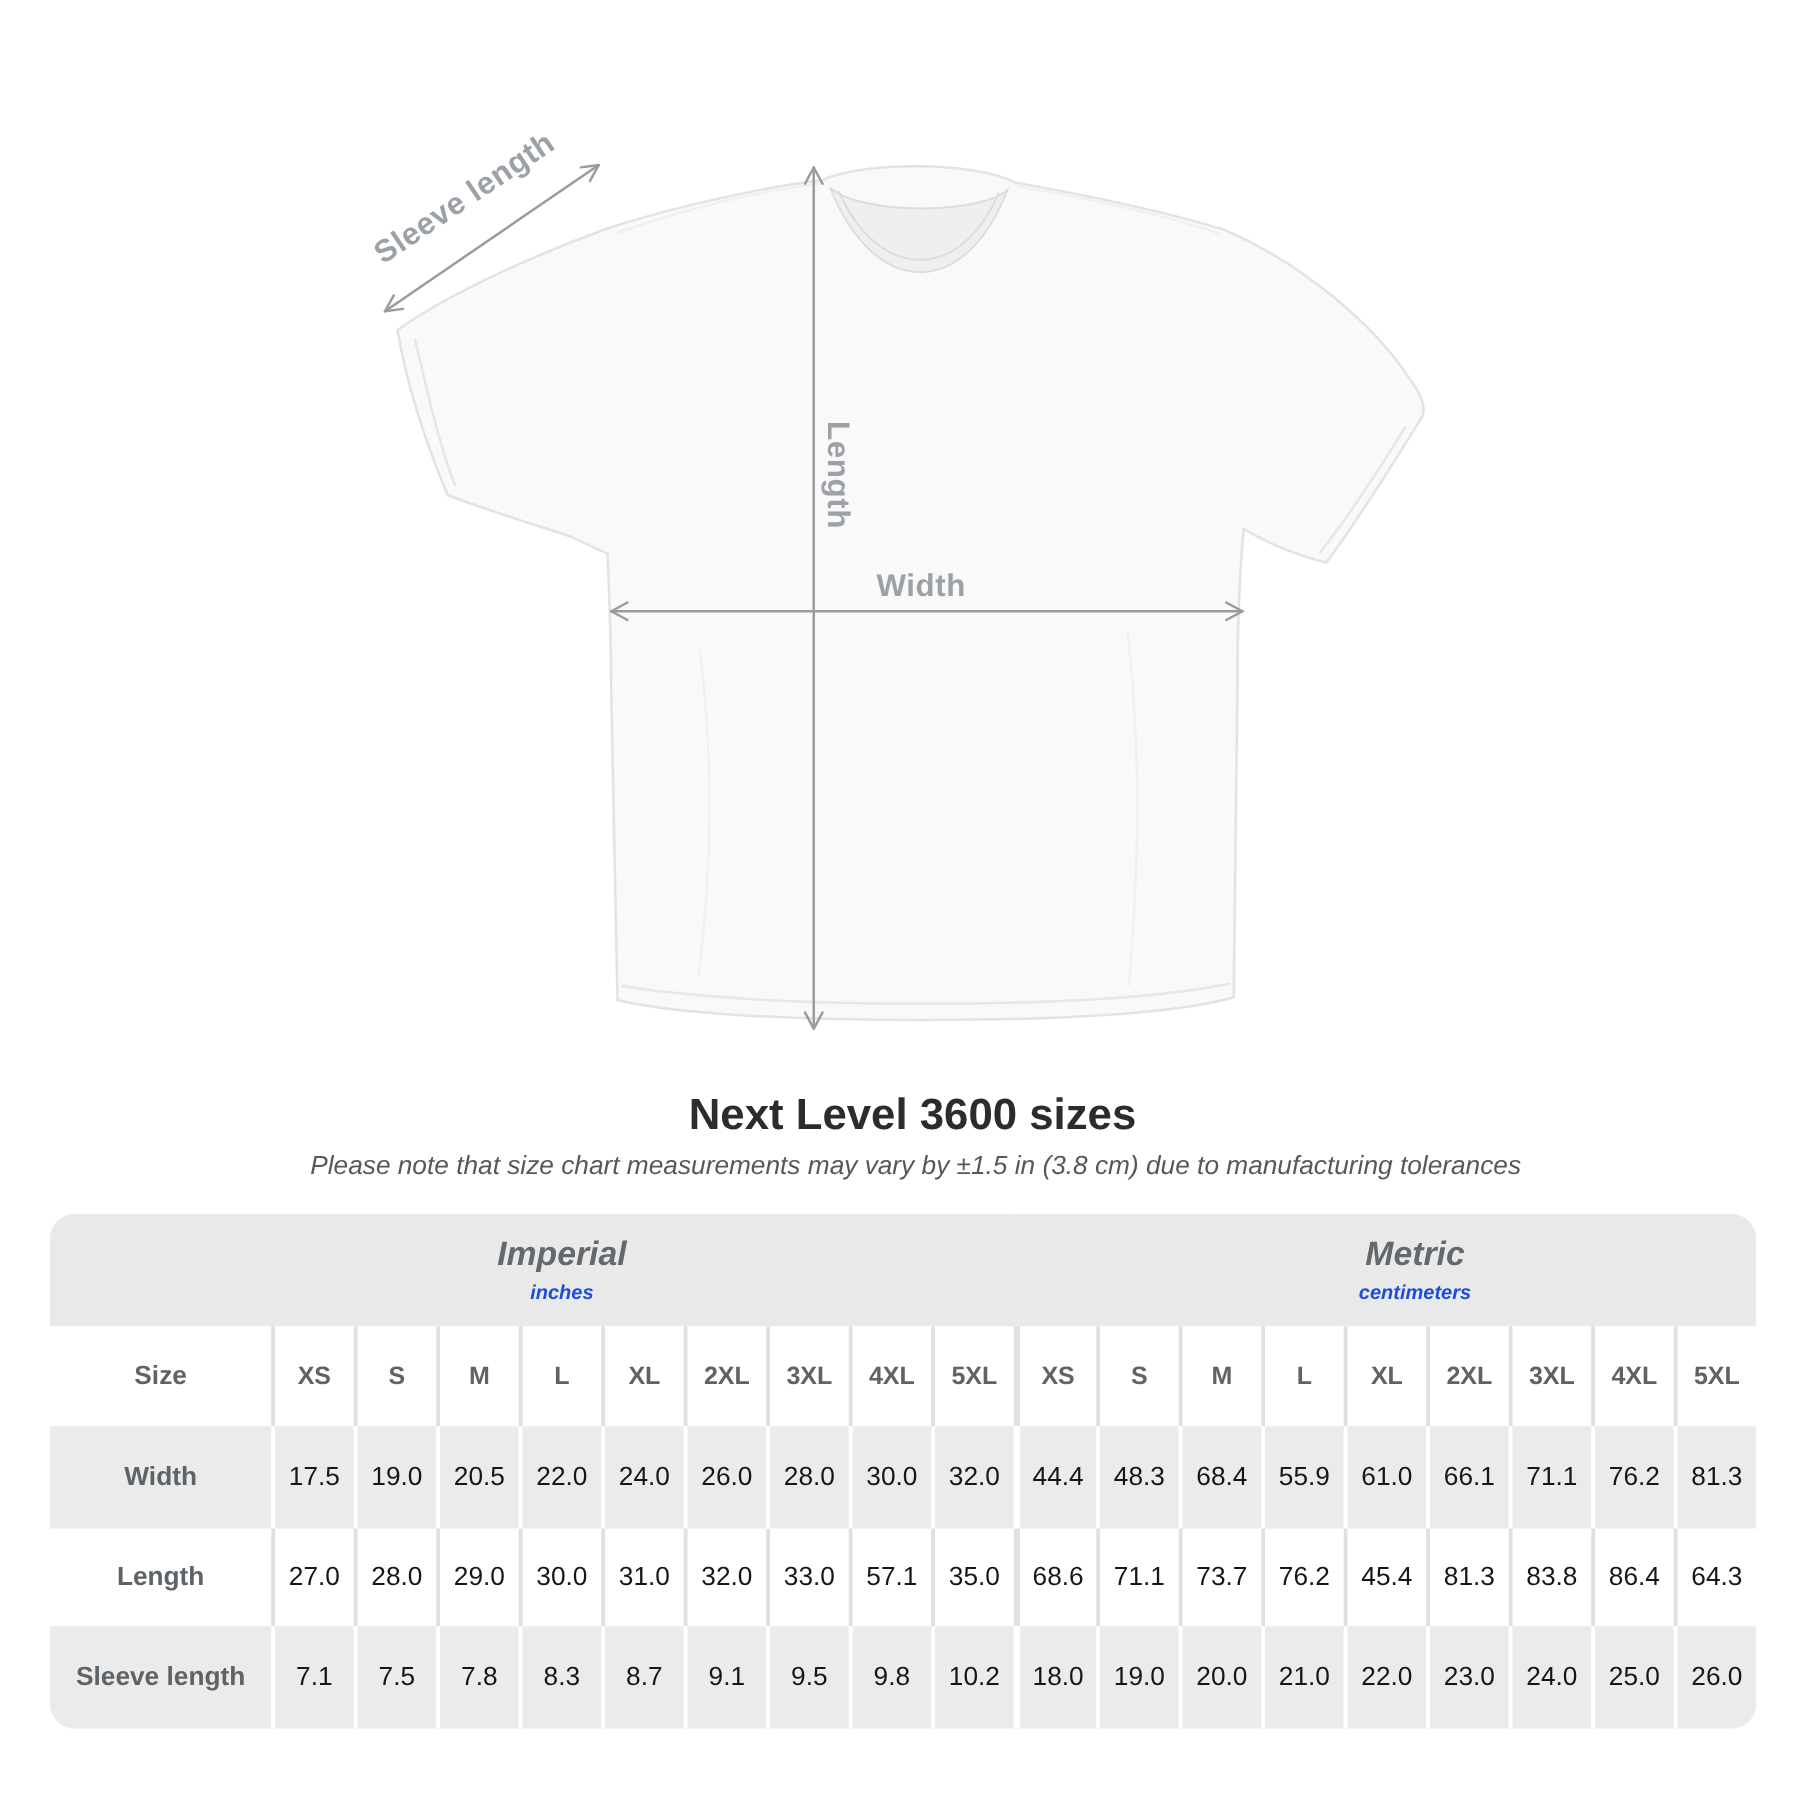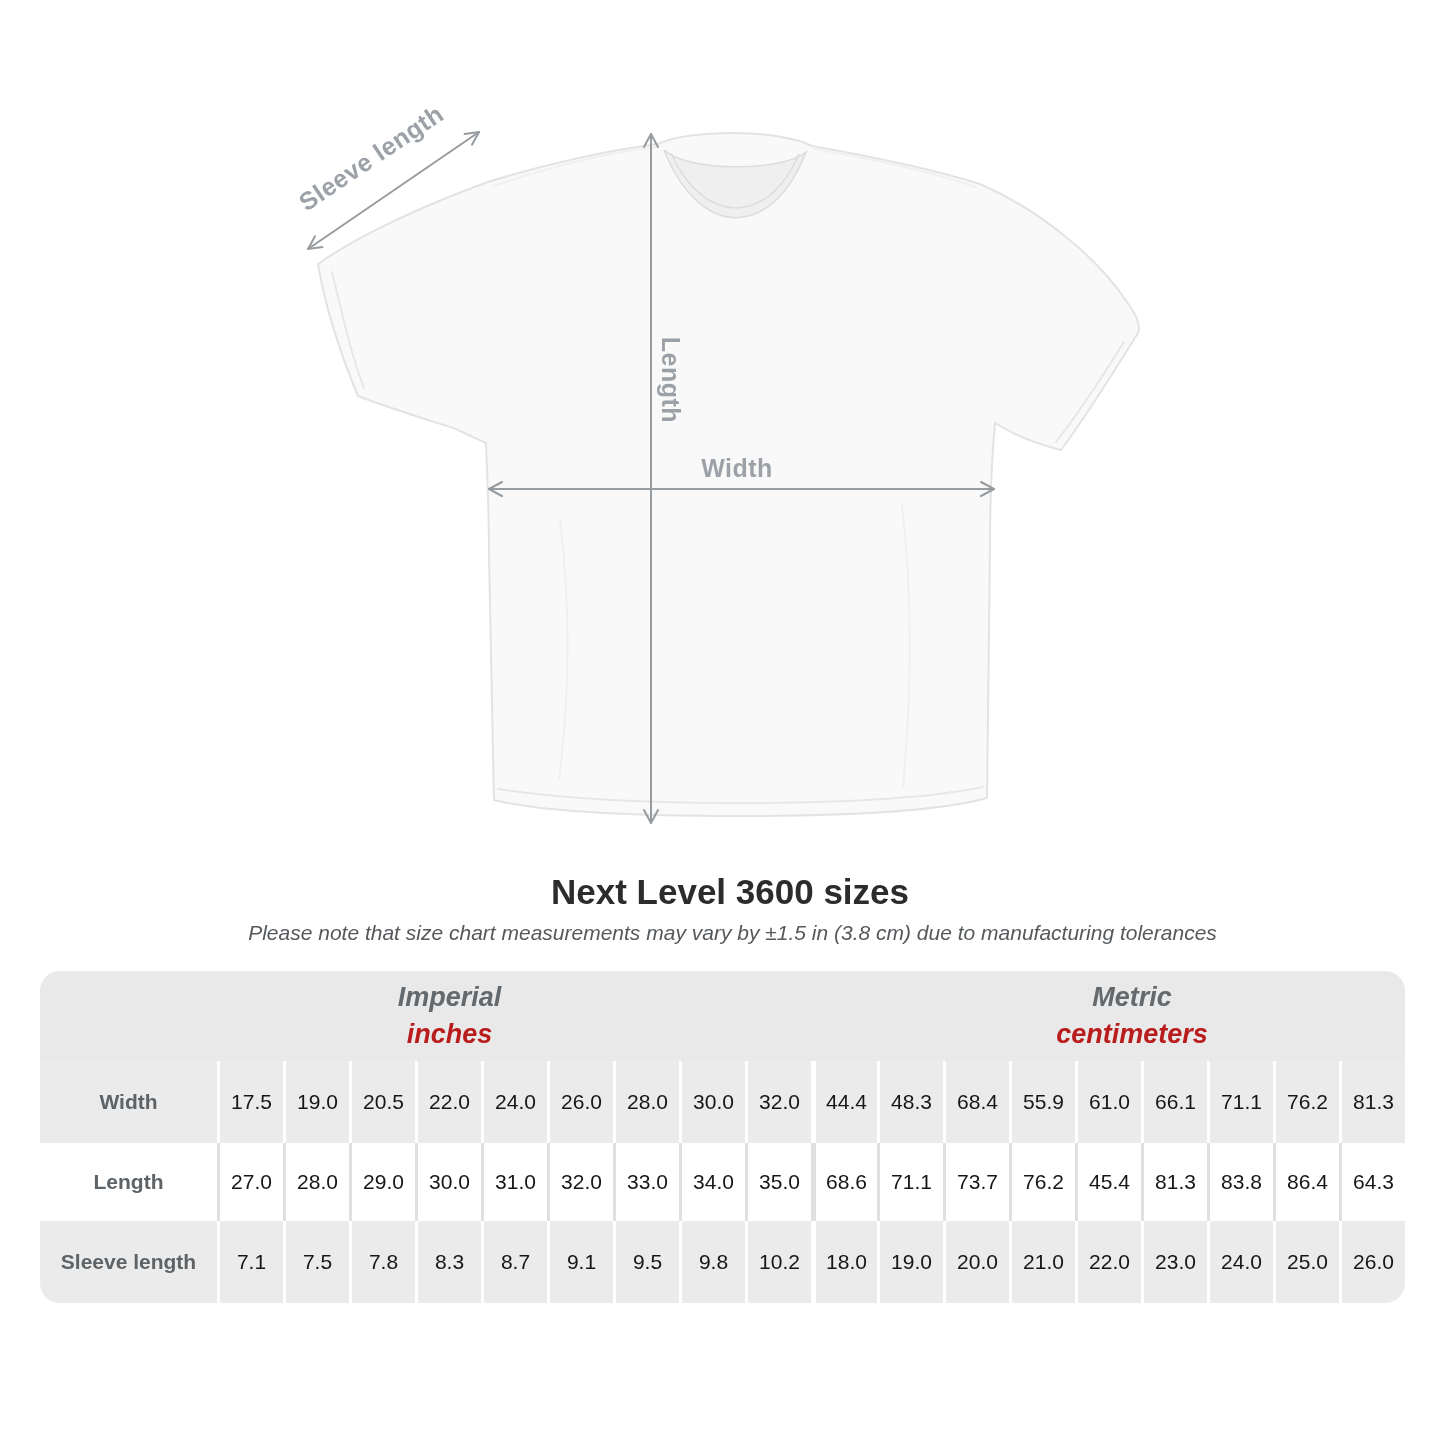--- a/index.html
+++ b/index.html
@@ -40,21 +40,21 @@
   }
   table.size-table {
     width: 100%; border-collapse: separate; border-spacing: 0; table-layout: fixed;
   }
   .size-table th, .size-table td {
     text-align: center; vertical-align: middle;
     padding: 0; font-size: 21px;
   }
   tr.band-row th { background: #e9e9e9; height: 90px; padding-left: 48px; }
   .sec-title { font-size: 27px; font-weight: bold; font-style: italic; color: #64696d; line-height: 1.15; }
-  .sec-sub   { font-size: 27px; font-style: italic; color: #b91c1c; margin-top: 6px; }
+  .sec-sub   { font-size: 16px; font-style: italic; color: #1d4ed8; margin-top: 6px; }
 
   tr.size-row { height: 80px; }
   tr.r-width  { height: 82px; }
   tr.r-length { height: 78px; }
   tr.r-sleeve { height: 82px; }
 
   tr.row-white td, tr.row-white th { background: #ffffff; border-left: 3px solid #e0e0e0; }
   tr.row-gray  td, tr.row-gray  th { background: #ebebeb; border-left: 3px solid #ffffff; }
   tr.row-white td.sec, tr.row-white th.sec { border-left-width: 5px; }
   tr.row-gray  td.sec, tr.row-gray  th.sec { border-left-width: 5px; margin-left: 43px; }
@@ -145,20 +145,41 @@
         <th colspan="10">
           <div class="sec-title">Imperial</div>
           <div class="sec-sub">inches</div>
         </th>
         <th colspan="9">
           <div class="sec-title">Metric</div>
           <div class="sec-sub">centimeters</div>
         </th>
       </tr>
 
+      <tr class="size-row row-white">
+        <th>Size</th>
+        <td>XS</td>
+        <td>S</td>
+        <td>M</td>
+        <td>L</td>
+        <td>XL</td>
+        <td>2XL</td>
+        <td>3XL</td>
+        <td>4XL</td>
+        <td>5XL</td>
+        <td class="sec">XS</td>
+        <td>S</td>
+        <td>M</td>
+        <td>L</td>
+        <td>XL</td>
+        <td>2XL</td>
+        <td>3XL</td>
+        <td>4XL</td>
+        <td>5XL</td>
+      </tr>
 
       <tr class="r-width row-gray">
         <th class="rowlabel">Width</th>
         <td class="val">17.5</td>
         <td class="val">19.0</td>
         <td class="val">20.5</td>
         <td class="val">22.0</td>
         <td class="val">24.0</td>
         <td class="val">26.0</td>
         <td class="val">28.0</td>
@@ -177,21 +198,21 @@
 
       <tr class="r-length row-white">
         <th class="rowlabel">Length</th>
         <td class="val">27.0</td>
         <td class="val">28.0</td>
         <td class="val">29.0</td>
         <td class="val">30.0</td>
         <td class="val">31.0</td>
         <td class="val">32.0</td>
         <td class="val">33.0</td>
-        <td class="val">34.0</td>
+        <td class="val">57.1</td>
         <td class="val">35.0</td>
         <td class="val sec">68.6</td>
         <td class="val">71.1</td>
         <td class="val">73.7</td>
         <td class="val">76.2</td>
         <td class="val">45.4</td>
         <td class="val">81.3</td>
         <td class="val">83.8</td>
         <td class="val">86.4</td>
         <td class="val">64.3</td>

